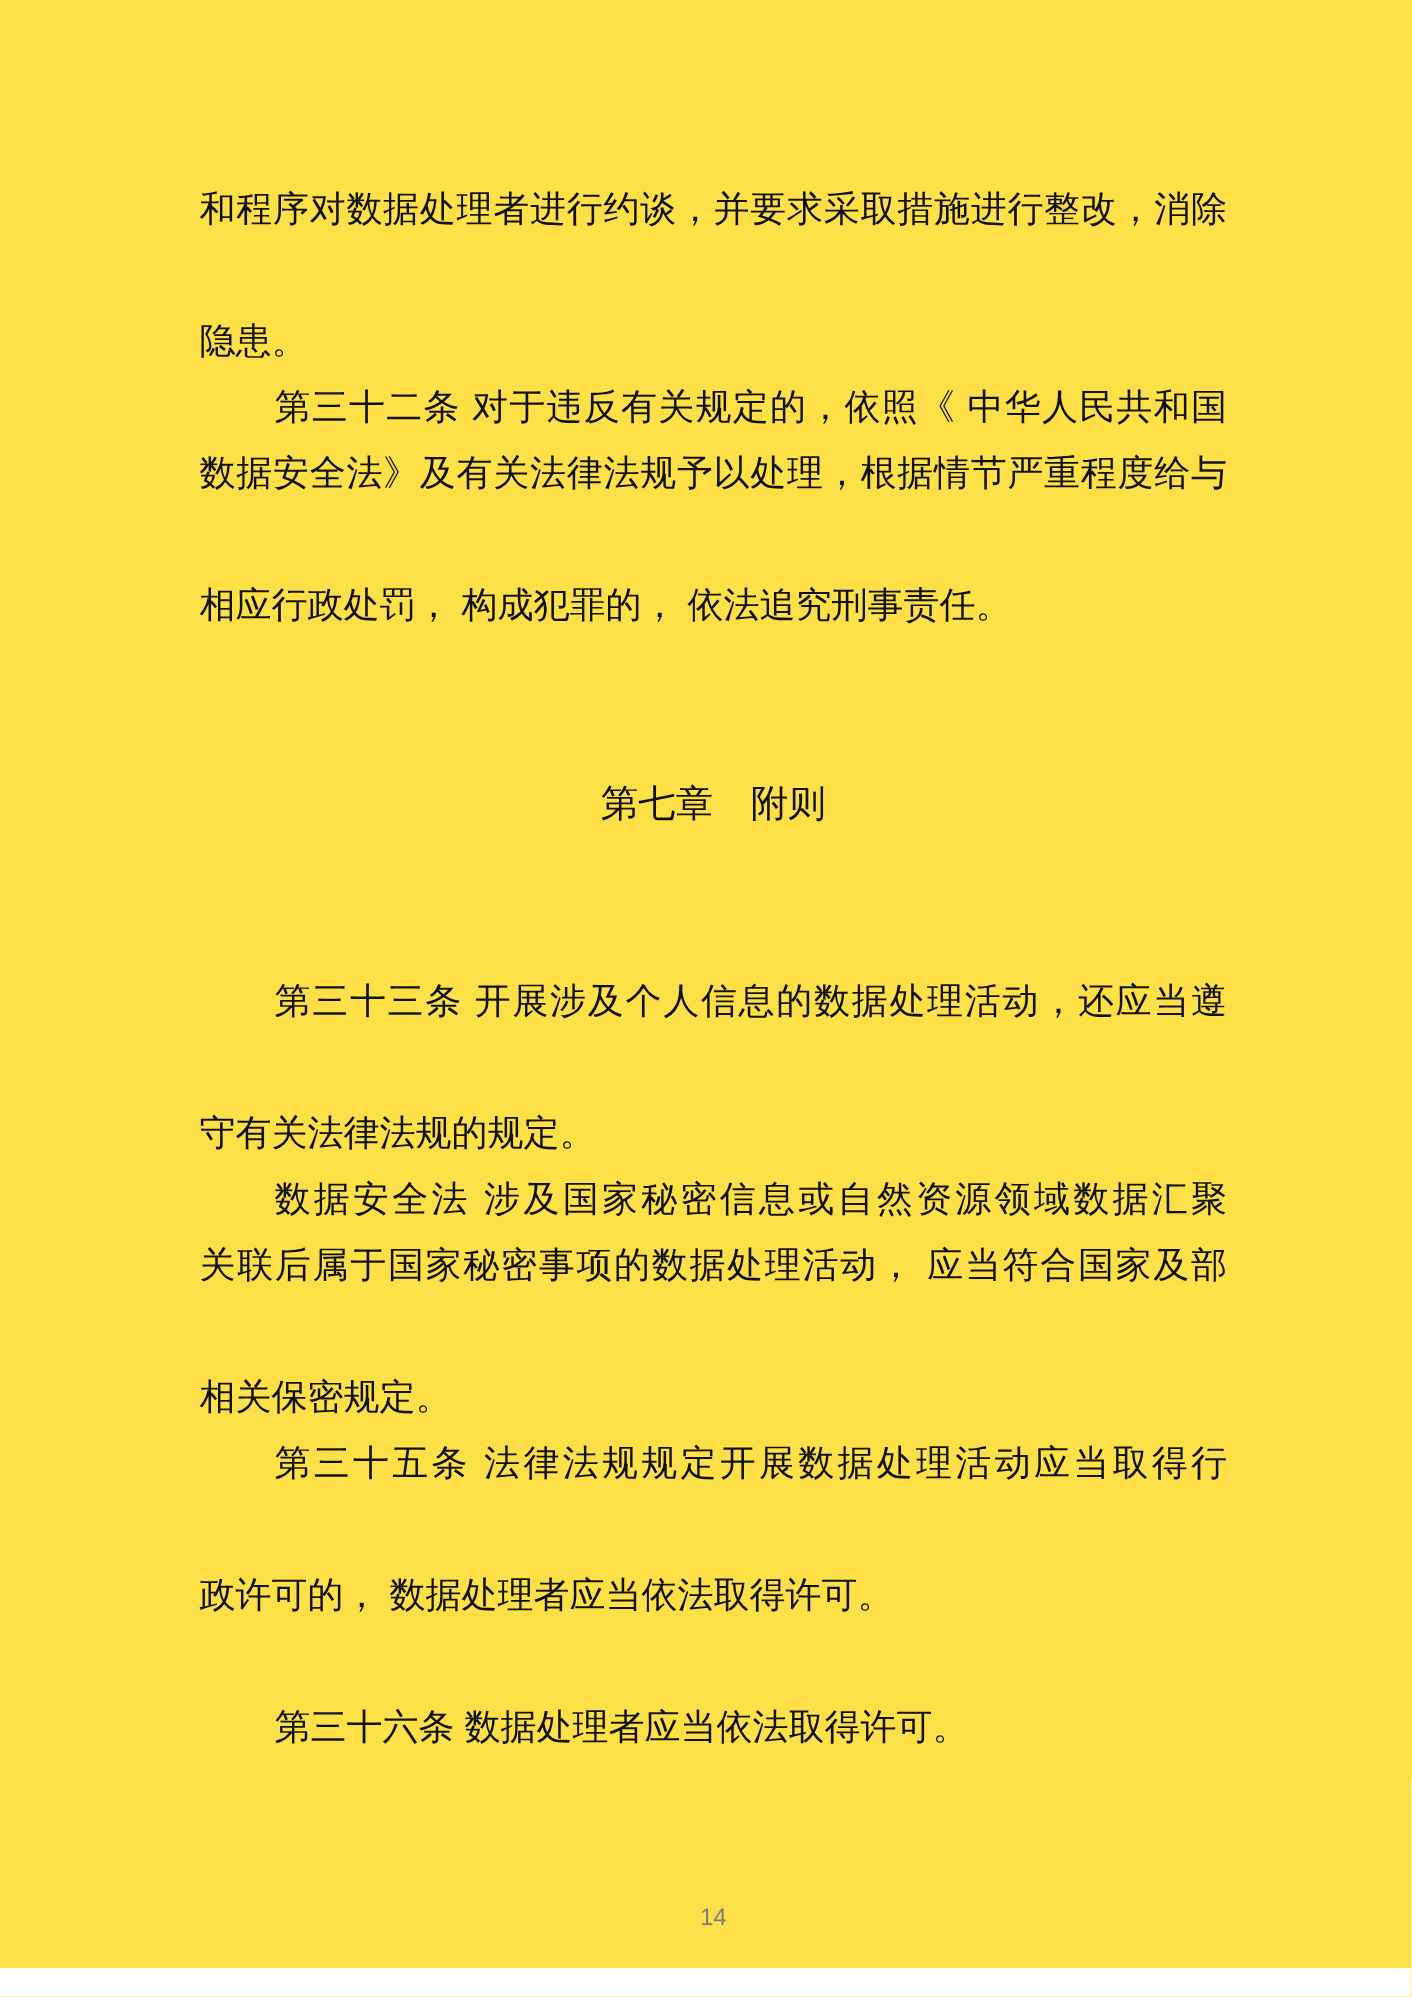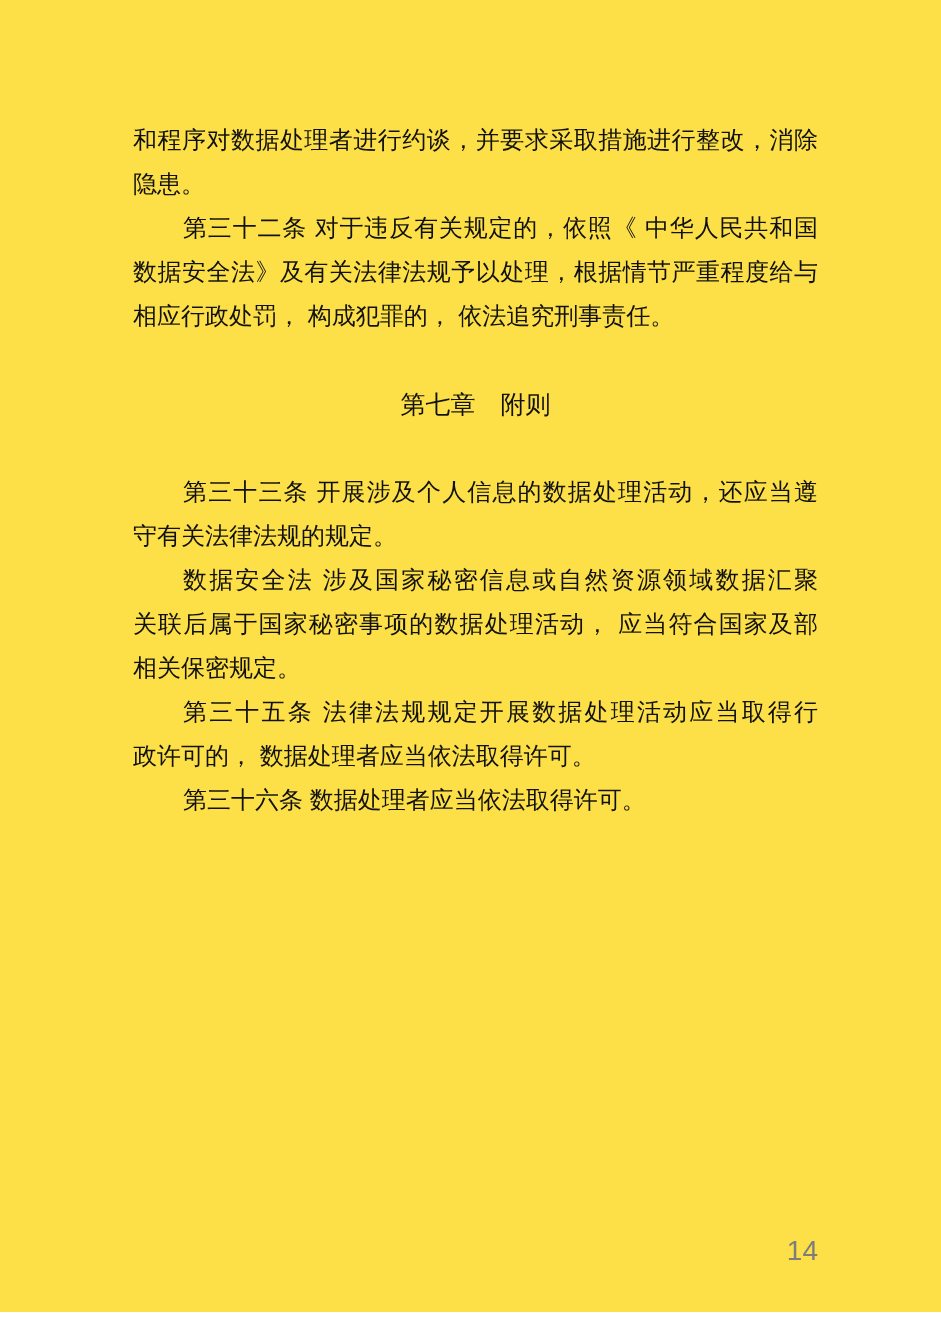--- a/index.html
+++ b/index.html
@@ -24,43 +24,43 @@
   .line {
     width: 685px;
     height: 44px;
     line-height: 44px;
     font-size: 24px;
     color: #111111;
     text-align: left;
     white-space: nowrap;
     box-sizing: border-box;
   }
-  .line.wrap { white-space: normal; }
+  .line.wrap { white-space: normal; margin-top: 44px; }
   .line.justify {
     white-space: normal;
     text-align: justify;
     text-align-last: justify;
   }
   .line.indent {
     padding-left: 50px;
   }
   .line.center {
     text-align: left;
     text-align-last: center;
     font-size: 25px;
   }
   .page-number {
     position: absolute;
     left: 133px;
-    top: 1236px;
+    top: 1264px;
     width: 685px;
     height: 30px;
     line-height: 30px;
-    text-align: right;
-    font-size: 28px;
+    text-align: center;
+    font-size: 16px;
     color: #7d7d7d;
   }
 </style>
 </head>
 <body>
 
 <div class="page">
   <div class="content">
       <div class="line justify">和程序对数据处理者进行约谈，并要求采取措施进行整改，消除</div>
       <div class="line wrap">隐患。</div>

